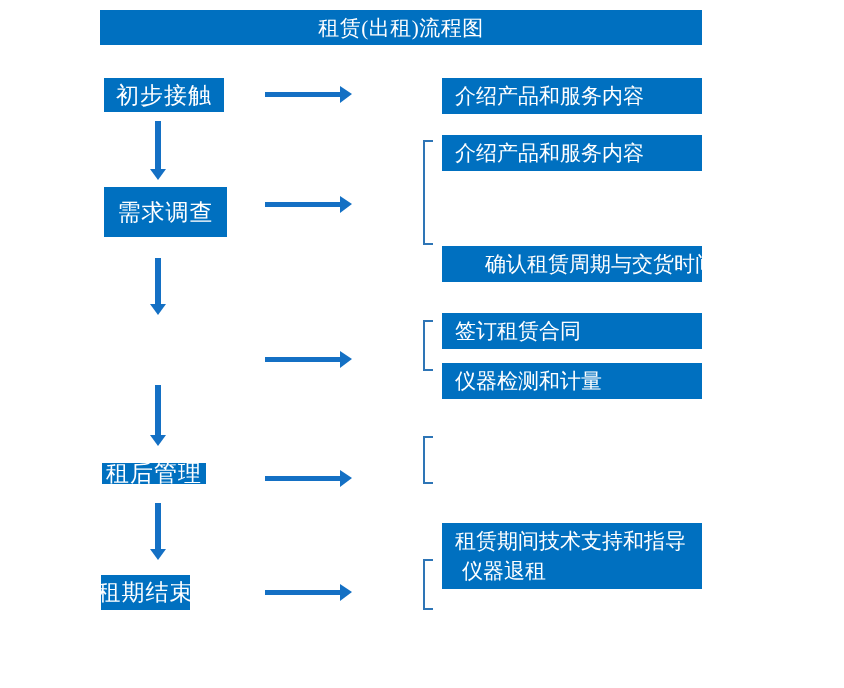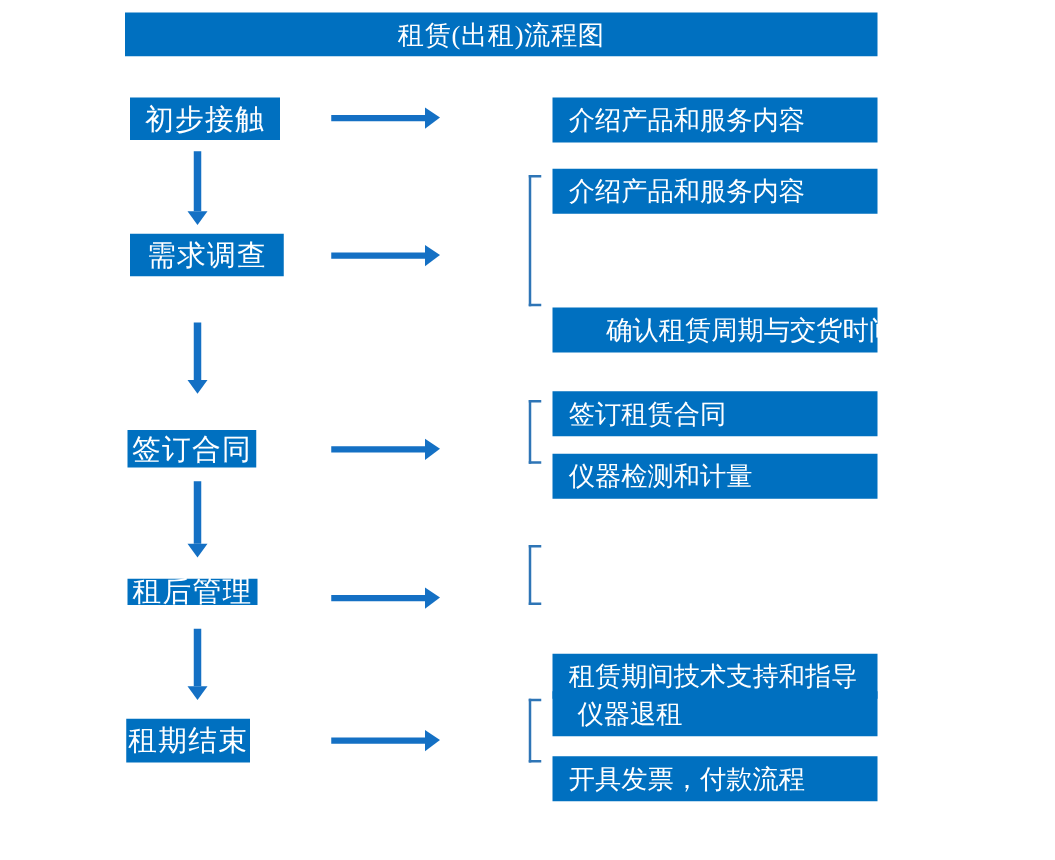--- a/index.html
+++ b/index.html
@@ -72,24 +72,23 @@
   }
 </style>
 </head>
 <body>
 
 <div id="stage">
 
   <div class="box title-bar">租赁(出租)流程图</div>
 
   <div class="box step" style="left:104px; top:78px;  width:120px; height:34px;">初步接触</div>
-  <div class="box step" style="left:104px; top:187px; width:123px; height:34px;">需求调查</div>
-  <div class="box step" style="left:102px; top:344px; width:103px; height:30px;">签订合同</div>
+  <div class="box step" style="left:104px; top:187px; width:123px; height:50px;">需求调查</div>
   <div class="box step" style="left:102px; top:463px; width:104px; height:21px;">租后管理</div>
-  <div class="box step" style="left:101px; top:575px; width:99px; height:35px;">租期结束</div>
+  <div class="box step" style="left:101px; top:575px; width:89px; height:35px;">租期结束</div>
 
   <div class="varrow" style="left:150px; top:121px; height:59px;">
     <div class="vshaft"></div>
     <div class="vhead"></div>
   </div>
   <div class="varrow" style="left:150px; top:258px; height:57px;">
     <div class="vshaft"></div>
     <div class="vhead"></div>
   </div>
   <div class="varrow" style="left:150px; top:385px; height:61px;">
@@ -131,15 +130,14 @@
 
   <div class="box detail" style="top:135px;">介绍产品和服务内容</div>
   <div class="box detail" style="top:246px;padding-left:43px;">确认租赁周期与交货时间</div>
 
   <div class="box detail" style="top:313px;">签订租赁合同</div>
   <div class="box detail" style="top:363px;">仪器检测和计量</div>
 
   <div class="box detail" style="top:491px;margin-top:32px;">租赁期间技术支持和指导</div>
 
   <div class="box detail" style="top:553px;padding-left:20px;">仪器退租</div>
-  <div class="box detail" style="top:605px;">开具发票，付款流程</div>
 
 </div>
 
 </body></html>

